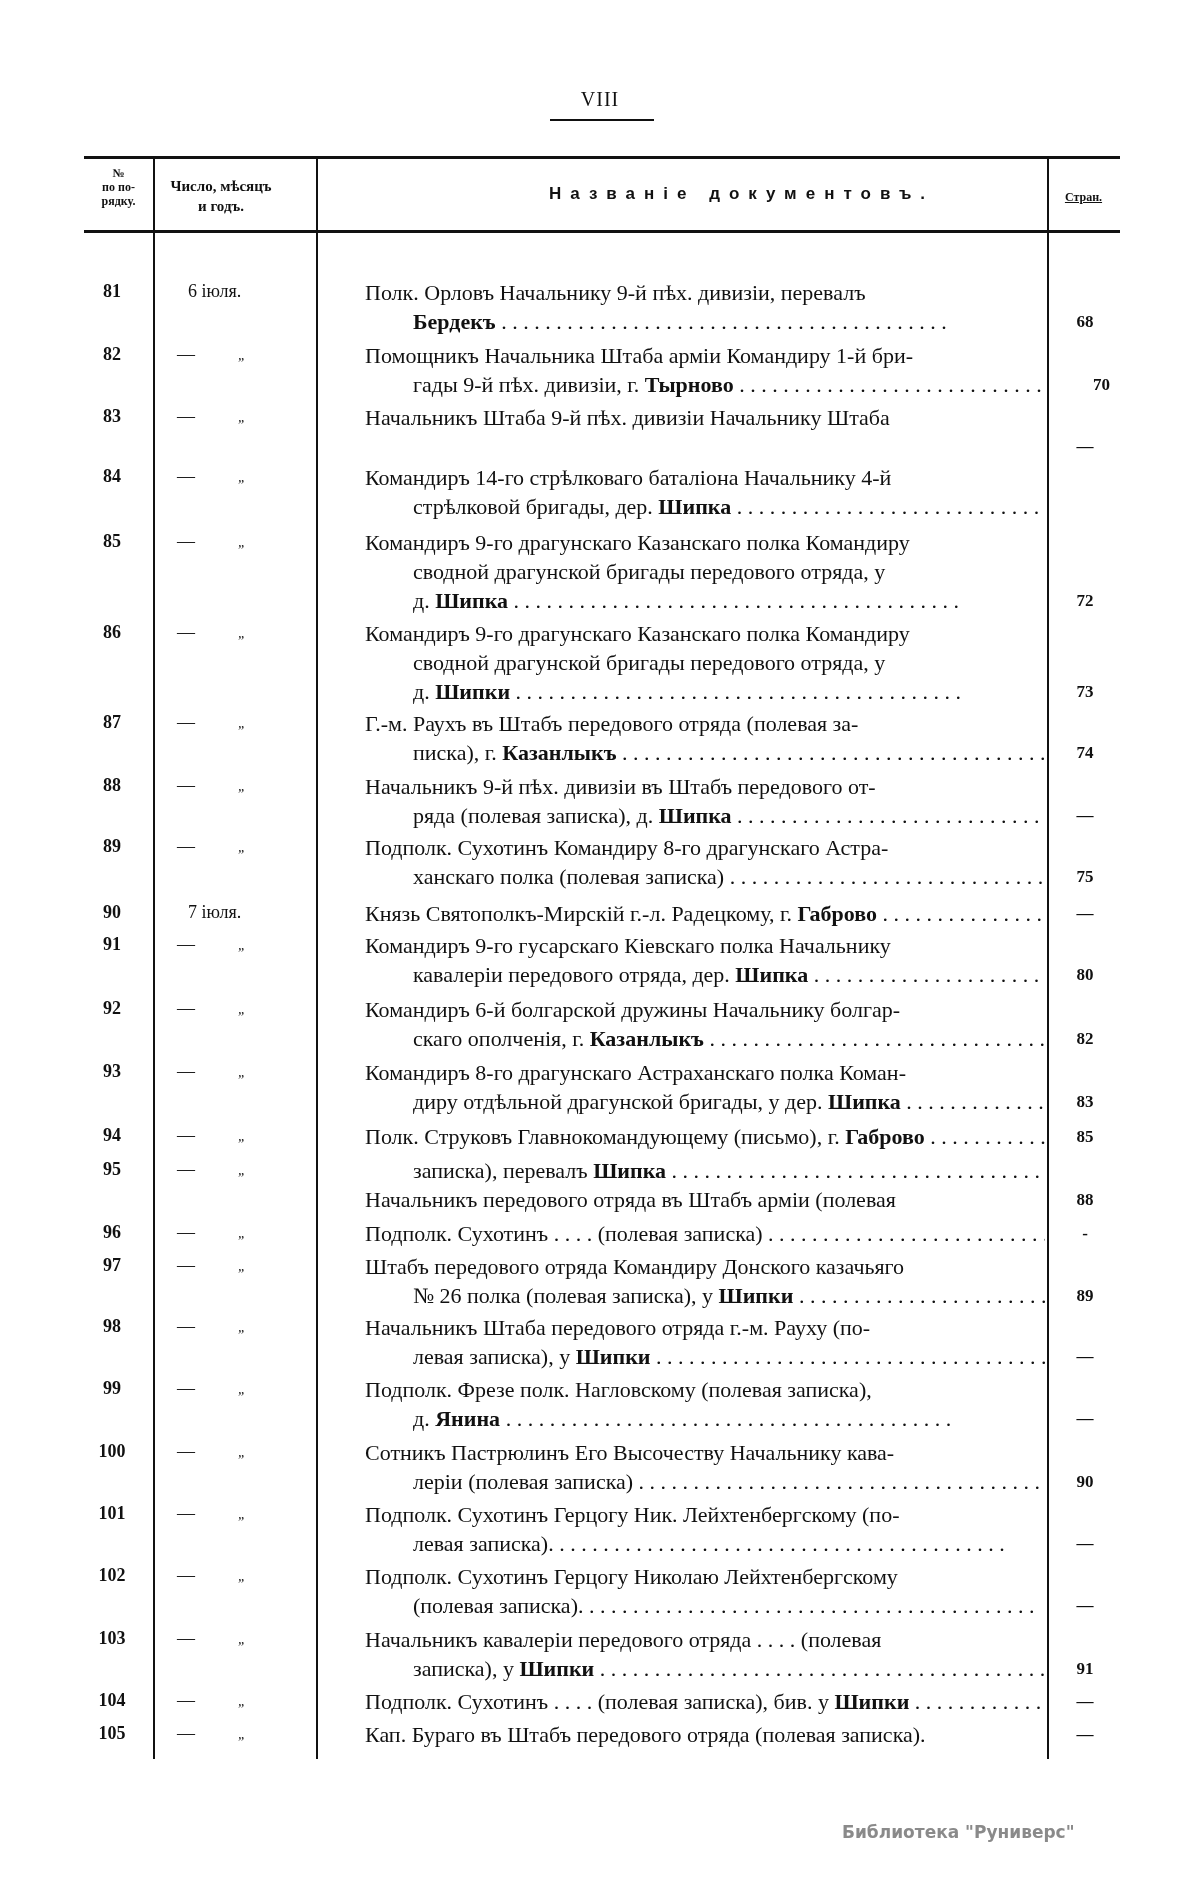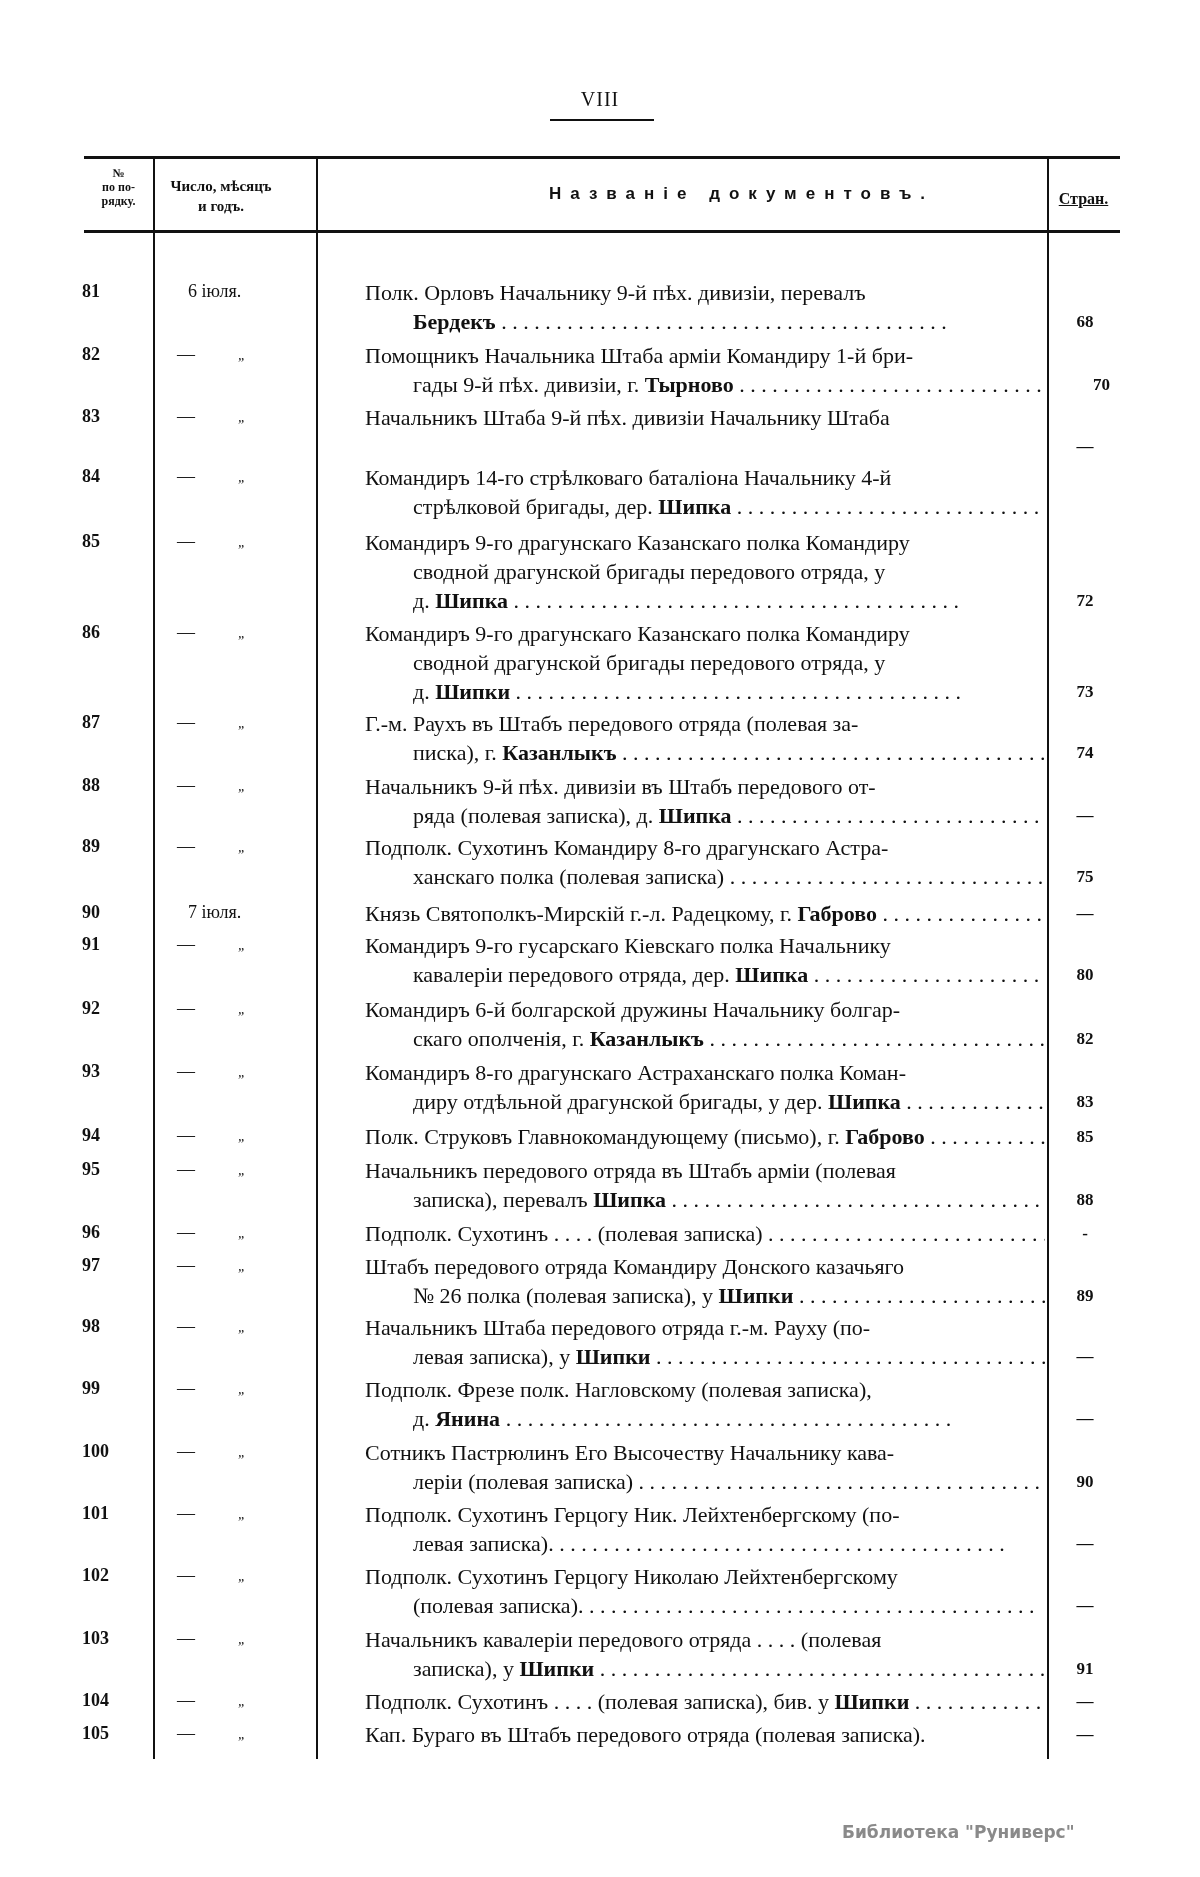--- a/index.html
+++ b/index.html
@@ -7,23 +7,23 @@
          font-family: "Liberation Serif", "DejaVu Serif", serif; color: #111; }
   .page-num { position: absolute; left: 540px; top: 88px; width: 120px; text-align: center;
               font-size: 20px; letter-spacing: 1px; }
   .page-num-rule { position: absolute; left: 550px; top: 119px; width: 104px; height: 2px; background: #111; }
   .rule { position: absolute; background: #111; }
   .hdr { position: absolute; text-align: center; }
   .hdr-no { left: 84px; top: 166px; width: 69px; font-size: 12px; line-height: 14px; font-weight: bold; }
   .hdr-date { left: 153px; top: 176px; width: 136px; font-size: 15px; line-height: 20px; font-weight: bold; }
   .hdr-title { left: 316px; top: 184px; width: 851px; font-size: 17px; font-weight: bold;
                letter-spacing: 9px; font-family: "Liberation Sans", "DejaVu Sans", sans-serif; }
-  .hdr-page { left: 1047px; top: 190px; width: 73px; font-size: 16px; font-weight: bold; text-decoration: underline; }
+  .hdr-page { left: 1047px; top: 190px; width: 73px; font-size: 12px; font-weight: bold; text-decoration: underline; }
   .row { position: absolute; left: 0; width: 1200px; }
-  .num { position: absolute; right: 1058px; width: 60px; text-align: left; font-weight: bold; font-size: 18px; line-height: 26px; }
+  .num { position: absolute; right: 1058px; width: 60px; text-align: center; font-weight: bold; font-size: 18px; line-height: 26px; }
   .date { position: absolute; left: 160px; width: 150px; font-size: 18px; line-height: 26px; }
   .date .dash { position: absolute; left: 17px; top: 0; }
   .date .ditto { position: absolute; left: 78px; top: 2px; font-style: italic; font-size: 14px; }
   .date .full { position: absolute; left: 28px; top: 0; }
   .desc { position: absolute; left: 365px; width: 680px; font-size: 22px; line-height: 29px; }
   .desc .line { display: block; white-space: nowrap; overflow: hidden; }
   .desc .line.cont { padding-left: 48px; }
   .desc .lead::after { content: " . . . . . . . . . . . . . . . . . . . . . . . . . . . . . . . . . . . . . . . . ."; }
   .desc .lead { }
   .place { font-weight: bold; }
@@ -222,22 +222,22 @@
       </div>
       <div class="pg" style="top: 2px;">85</div>
     </div>
     <div class="row" style="top: 1156px;">
       <div class="num">95</div>
       <div class="date">
         <span class="dash">—</span>
         <span class="ditto">„</span>
       </div>
       <div class="desc">
+        <span class="line cont"><span>записка), перевалъ </span><span class="place">Шипка</span><span class="lead"></span></span>
         <span class="line"><span>Начальникъ передового отряда въ Штабъ арміи (полевая</span></span>
-        <span class="line cont"><span>записка), перевалъ </span><span class="place">Шипка</span><span class="lead"></span></span>
       </div>
       <div class="pg" style="top: 31px;">88</div>
     </div>
     <div class="row" style="top: 1219px;">
       <div class="num">96</div>
       <div class="date">
         <span class="dash">—</span>
         <span class="ditto">„</span>
       </div>
       <div class="desc">

